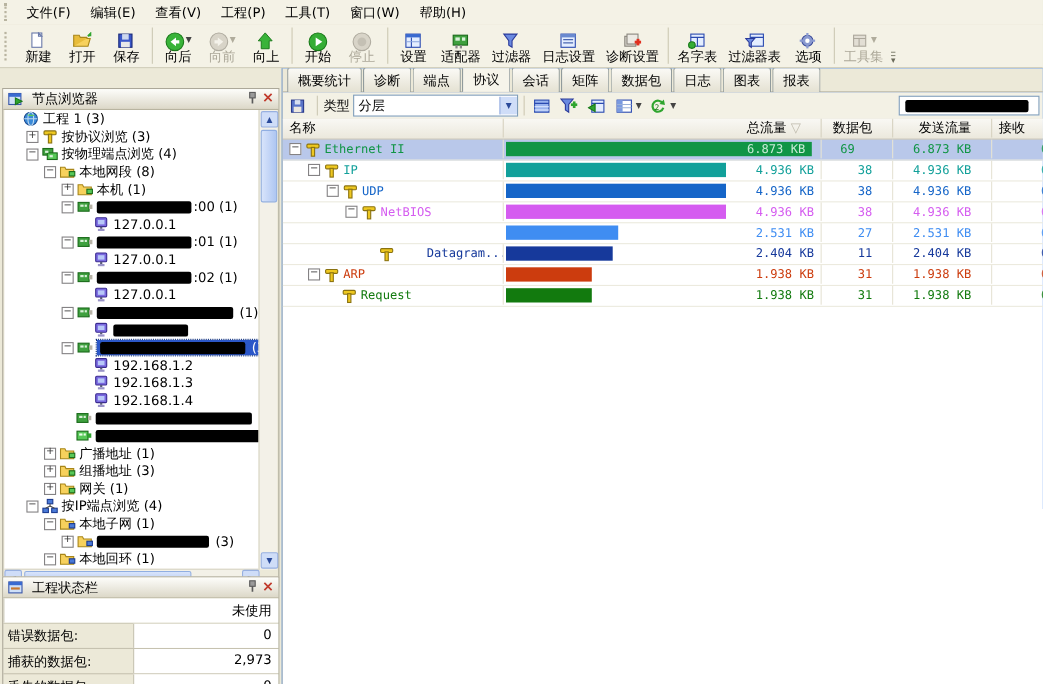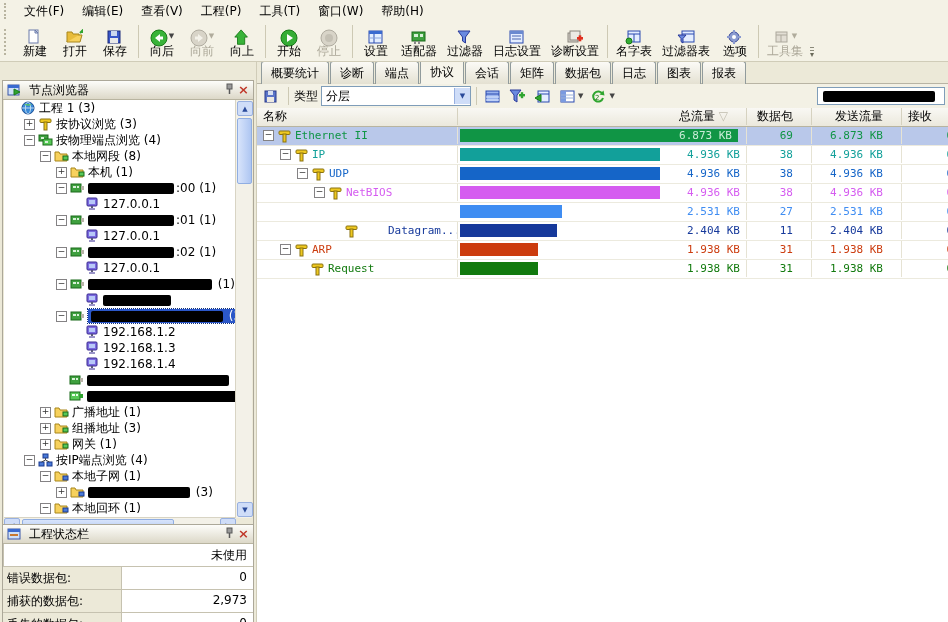--- a/index.html
+++ b/index.html
@@ -653,21 +653,21 @@
             <span class="ticon"><svg width="15" height="14" viewBox="0 0 15 14">
                 <rect x="2" y="2" width="11" height="3.5" rx="1" fill="#eec820" stroke="#8a7210"></rect>
                 <rect x="6" y="5" width="3" height="8" fill="#eec820" stroke="#8a7210"></rect>
               </svg></span>
             <span class="mono" style="color: rgb(16, 149, 69);">Ethernet II</span>
           </div>
           <div class="cell" style="left: 201px; width: 289px;">
             <div class="bar" style="width: 278px; background: rgb(16, 149, 69);"></div>
             <span class="mono" style="position: absolute; top: 0px; right: 14px; color: rgb(200, 236, 214);">6.873 KB</span>
           </div>
-          <div class="cell num mono" style="left: 490px; width: 65px; padding-right: 18px; color: rgb(16, 149, 69);">69</div>
+          <div class="cell num mono" style="left: 490px; width: 65px; padding-right: 34px; color: rgb(16, 149, 69);">69</div>
           <div class="cell num mono" style="left: 555px; width: 90px; padding-right: 18px; color: rgb(16, 149, 69);">6.873 KB</div>
           <div class="cell num mono" style="left: 645px; width: 52px; padding-right: 0px; color: rgb(16, 149, 69);">0</div>
         </div>
         <div class="prow">
           <div class="cell pname" style="left: 0px; width: 201px; padding-left: 23px;">
             <span class="expander">−</span>
             <span class="ticon"><svg width="15" height="14" viewBox="0 0 15 14">
                 <rect x="2" y="2" width="11" height="3.5" rx="1" fill="#eec820" stroke="#8a7210"></rect>
                 <rect x="6" y="5" width="3" height="8" fill="#eec820" stroke="#8a7210"></rect>
               </svg></span>

